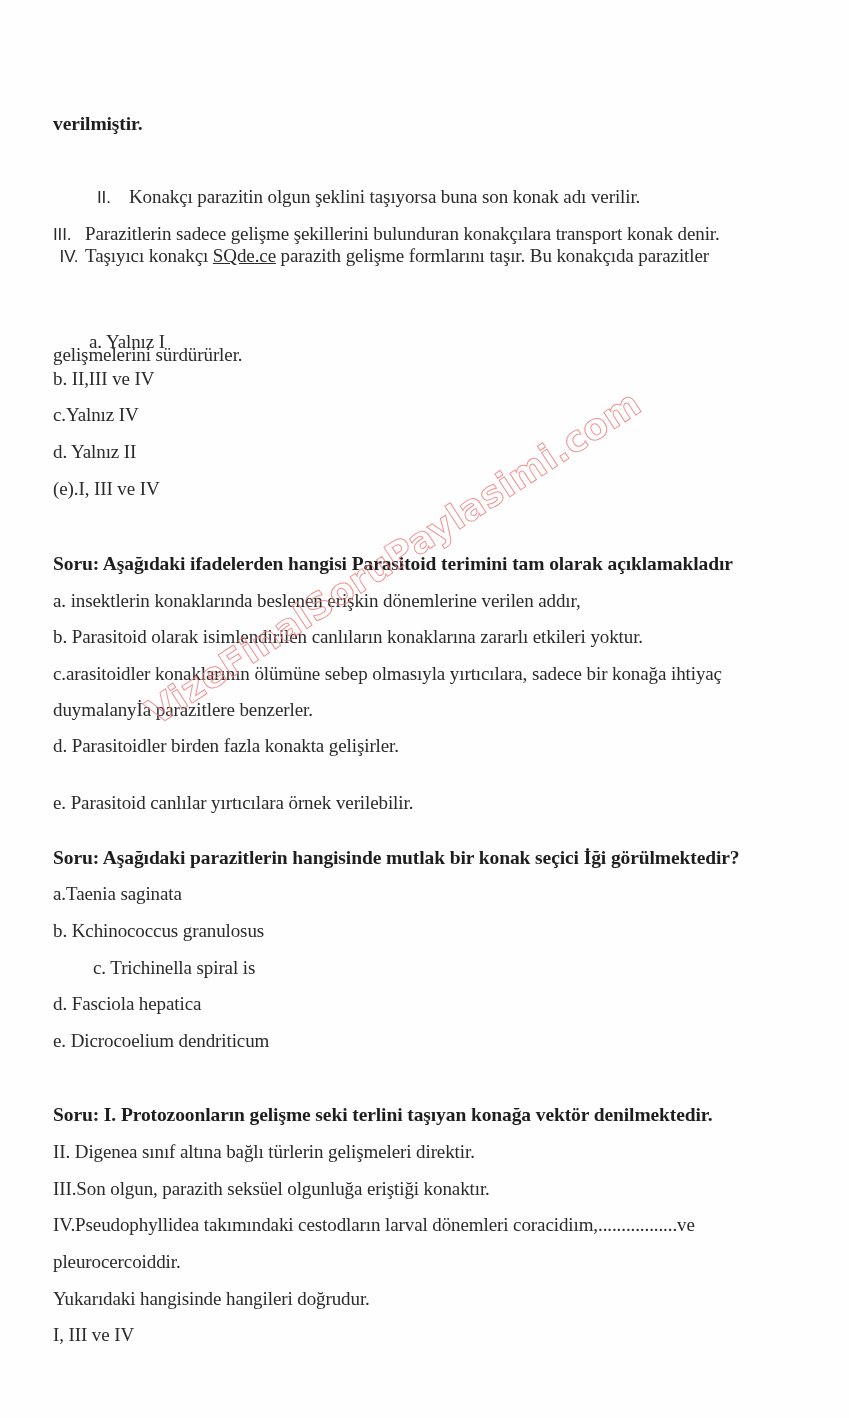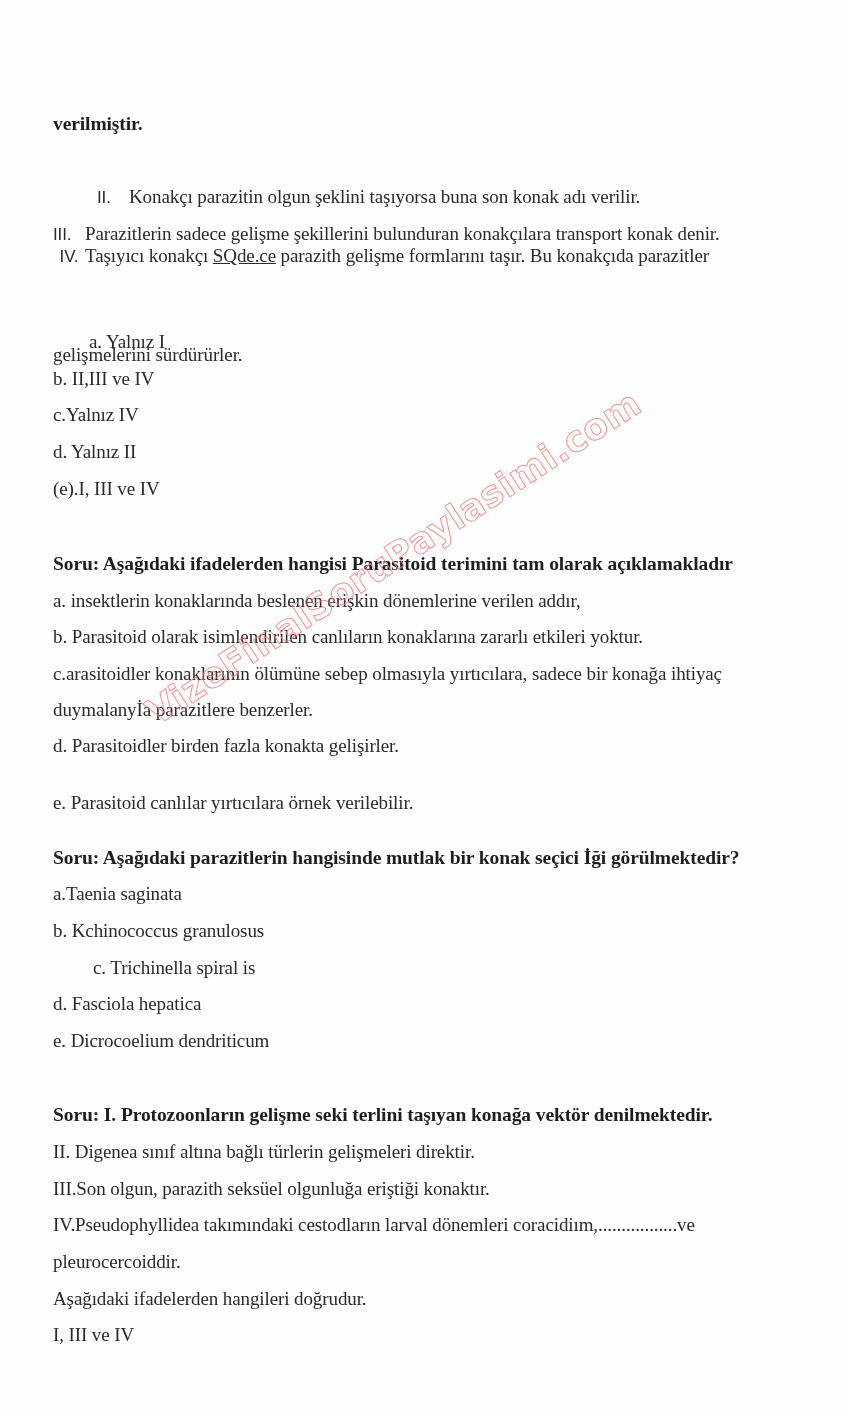--- a/index.html
+++ b/index.html
@@ -98,17 +98,17 @@
   <div class="line" style="top:919px;">b.  Kchinococcus granulosus</div>
   <div class="line" style="top:956px;margin-left:40px;">c.  Trichinella spiral is</div>
   <div class="line" style="top:992px;">d.  Fasciola hepatica</div>
   <div class="line" style="top:1029px;">e.  Dicrocoelium dendriticum</div>
 
   <div class="line q-title" style="top:1103px;">Soru: I. Protozoonların gelişme seki terlini taşıyan konağa vektör denilmektedir.</div>
   <div class="line" style="top:1140px;">II. Digenea sınıf altına bağlı türlerin gelişmeleri direktir.</div>
   <div class="line" style="top:1177px;">III.Son olgun, parazith seksüel olgunluğa eriştiği konaktır.</div>
   <div class="line" style="top:1213px;">IV.Pseudophyllidea takımındaki cestodların larval dönemleri coracidiım,.................ve</div>
   <div class="line" style="top:1250px;">pleurocercoiddir.</div>
-  <div class="line" style="top:1287px;">Aşağıdaki ifadelerden hangileri doğrudur.</div>
+  <div class="line" style="top:1287px;">Yukarıdaki hangisinde hangileri doğrudur.</div>
   <div class="line" style="top:1323px;">I, III ve IV</div>
 
   <div class="watermark" style="-webkit-text-stroke: 1px rgb(240, 128, 128);">VizeFinalSoruPaylasimi.com</div>
 </div>
 
 </body></html>

